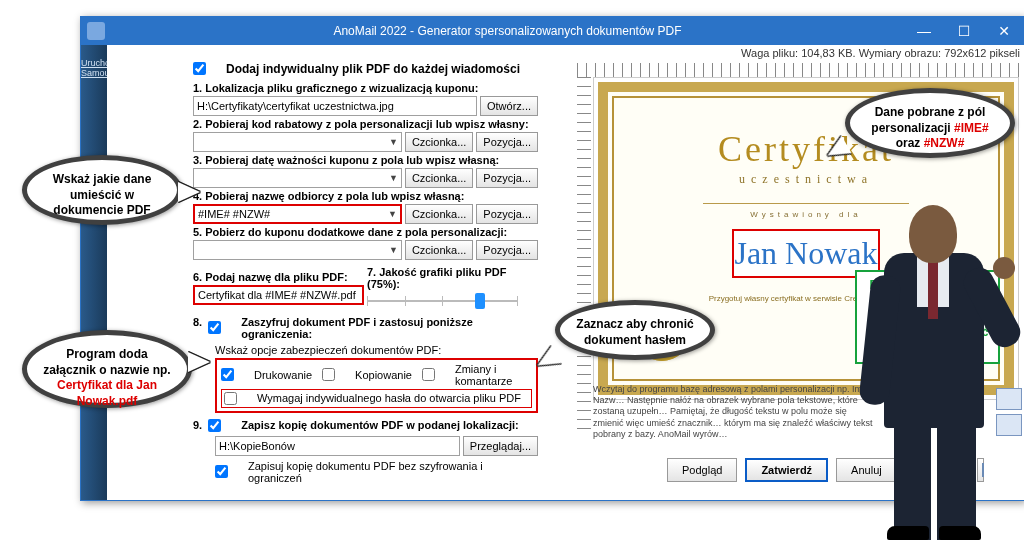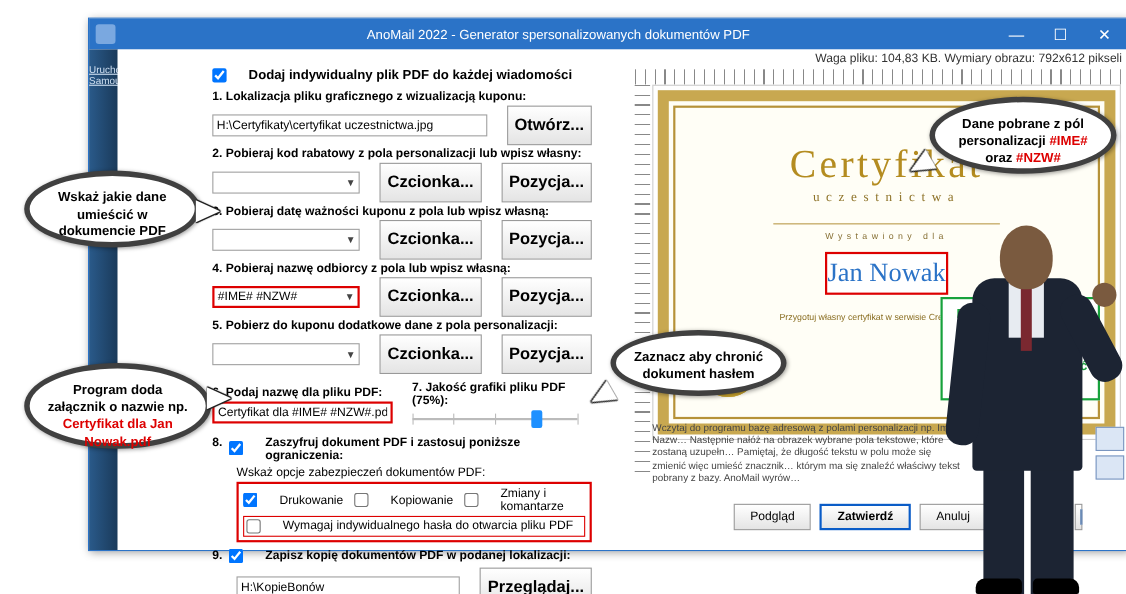--- a/index.html
+++ b/index.html
@@ -18,23 +18,23 @@
 .content { position: absolute; left: 26px; top: 28px; right: 0; bottom: 0; background: #fff; }
 
 .statusbar { position: absolute; right: 4px; top: 2px; font-size: 11px; color: #333; }
 
 .left-pane { position: absolute; left: 86px; top: 16px; width: 345px; }
 .row { margin-bottom: 4px; }
 .lbl { font-size: 11px; font-weight: bold; }
 .chk { display: inline-flex; align-items: center; gap: 20px; font-size: 11px; }
 .chk input { width: 13px; height: 13px; }
 .sub { font-size: 11px; font-weight: bold; margin: 2px 0 2px 0; }
-.fld { display: flex; gap: 18px; align-items: center; }
+.fld { display: flex; gap: 3px; align-items: center; }
 .txt { height: 20px; border: 1px solid #a0a0a0; padding: 0 3px; font-size: 11px; flex:1 1 auto; min-width:0; }
-.btn { height: 36px; border: 1px solid #999; background: linear-gradient(#fff,#e4e4e4); font-size: 15px; padding: 0 6px; cursor: pointer; font-weight: bold; }
+.btn { height: 20px; border: 1px solid #999; background: linear-gradient(#fff,#e4e4e4); font-size: 11px; padding: 0 6px; cursor: pointer; }
 .cbox { display:flex; align-items:center; height:20px; border:1px solid #a0a0a0; background:#fff; font-size:11px; padding:0 3px; min-width:0; }
 .cbox .arr { margin-left:auto; font-size:9px; color:#444; }
 .hl-red { border:2px solid #d00 !important; }
 .ind { margin-left: 22px; }
 
 .slider { position:relative; width:150px; height:18px; }
 .slider .track { position:absolute; left:0; right:0; top:8px; height:2px; background:#bbb; }
 .slider .tick { position:absolute; top:4px; height:10px; width:1px; background:#bbb; }
 .slider .thumb { position:absolute; top:1px; width:10px; height:16px; background:#1e90ff; border-radius:2px; }
 
@@ -45,21 +45,21 @@
 .ruler-left::before { content:""; position:absolute; top:0; bottom:0; left:0; width:14px;
   background: repeating-linear-gradient(180deg,#888 0 1px, transparent 1px 9px); }
 
 .preview { position:absolute; left:486px; right:5px; top:32px; bottom:100px; background:#fff; border:1px solid #ccc; overflow:hidden; }
 .cert { position:absolute; left:4px; right:4px; top:4px; bottom:4px; border:10px solid #c8a850; background:#fffef6; }
 .cert-inner { position:absolute; inset:4px; border:2px solid #b69238; padding:10px 20px; text-align:center; }
 .cert .ctitle { font-family: Georgia, serif; font-size:36px; letter-spacing:3px; color:#b48c20; margin-top:20px; }
 .cert .csub { font-family: Georgia, serif; font-size:12px; letter-spacing:6px; color:#8f742a; margin-top:2px; }
 .cert .line { width:60%; height:1px; background:#b99a4a; margin:16px auto 6px; }
 .cert .tiny { font-size:8px; color:#877035; letter-spacing:4px;}
-.cert .name { display:inline-block; margin-top:10px; border:2px solid #d00; padding:4px 0; font-family: Georgia, serif; font-size:24px; color:#2b73c7; background:#fff; }
+.cert .name { display:inline-block; margin-top:10px; border:2px solid #d00; padding:4px 0; font-family: Georgia, serif; font-size:32px; color:#2b73c7; background:#fff; }
 .cert .seal { position:absolute; left:20px; bottom:18px; width:56px; height:56px; border-radius:50%; background: radial-gradient(#e2b93a,#b8921f); box-shadow: inset 0 0 0 4px #cfa930; }
 .cert .foot { font-size:8px; color:#8a6e22; margin-top:16px; }
 .cert .sign { position:absolute; right:40px; bottom:26px; width:90px; height:1px; background:#9a7d2a;}
 
 .instr { position:absolute; left:486px; right:150px; bottom:60px; font-size:9px; color:#444; line-height:1.25; }
 
 .action-row { position:absolute; left:560px; right:40px; bottom:18px; display:flex; gap:8px; justify-content:space-between; }
 .abtn { height:24px; border:1px solid #999; background:linear-gradient(#fff,#e4e4e4); font-size:11px; padding:0 14px; cursor:pointer; }
 .abtn.primary { border:2px solid #0a5cc7; font-weight:bold; }
 .iconbtn { width:26px; height:24px; border:1px solid #999; background:linear-gradient(#fff,#e4e4e4); cursor:pointer; position:relative;}

